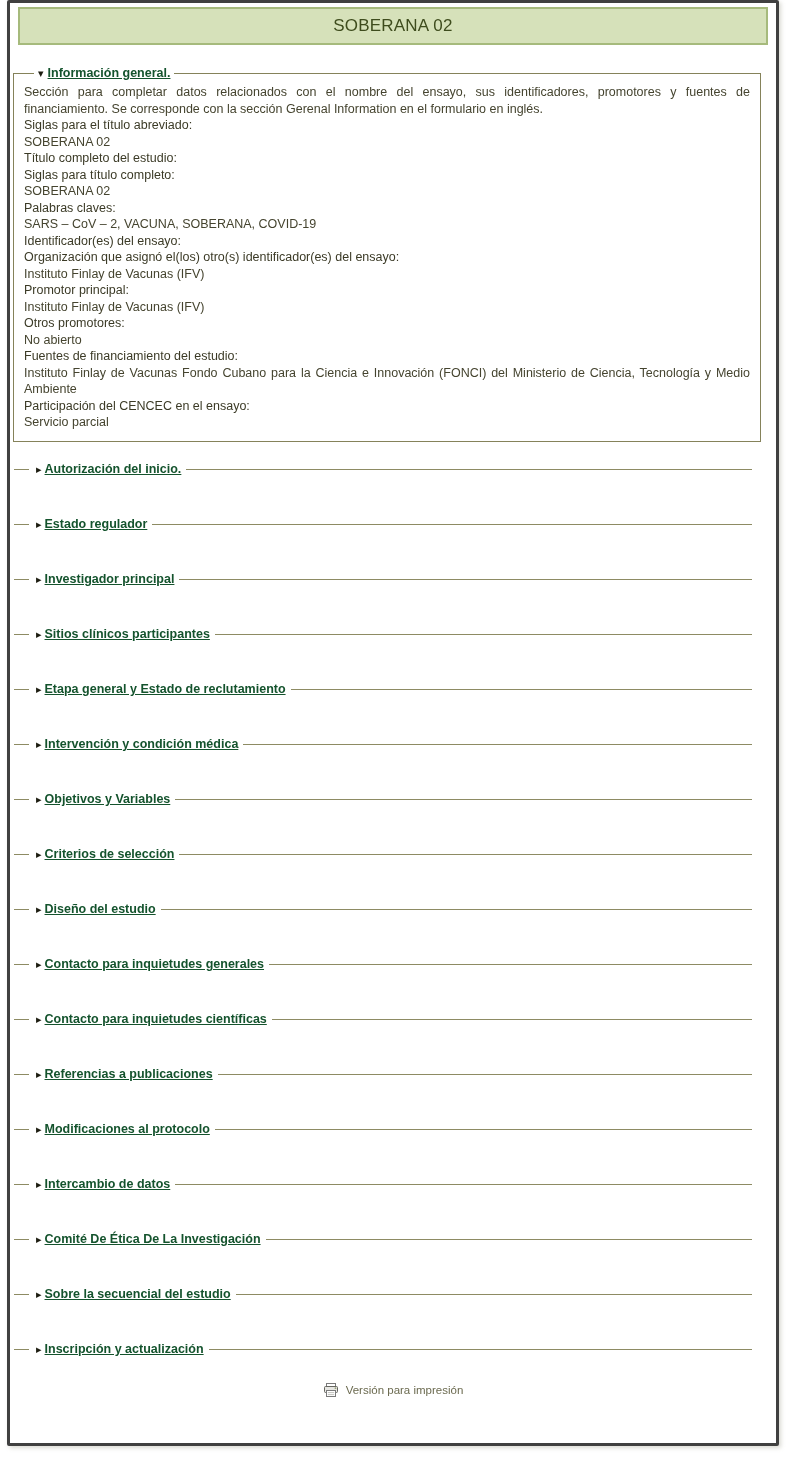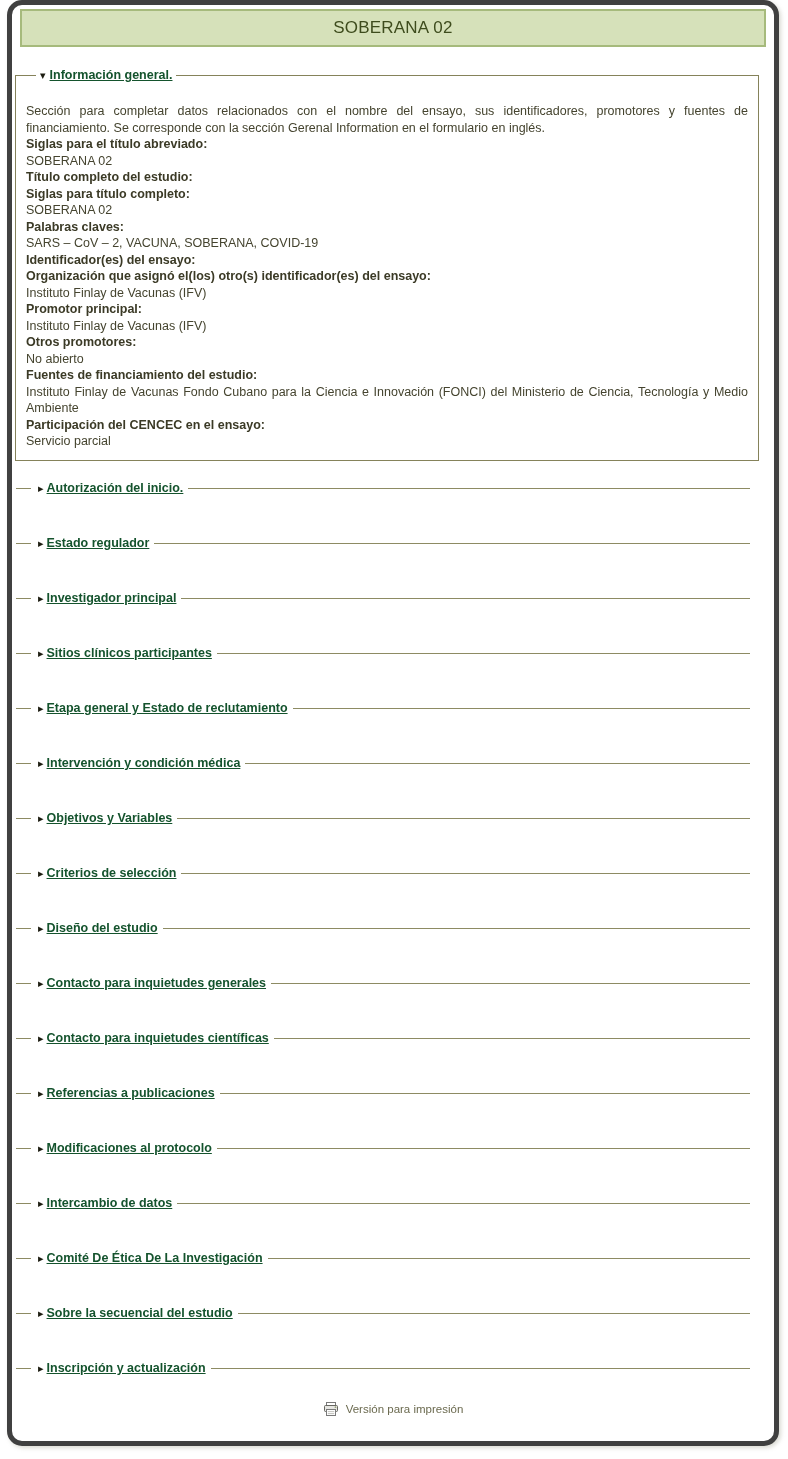--- a/index.html
+++ b/index.html
@@ -8,22 +8,22 @@
     background: #ffffff;
     font-family: "Liberation Sans", "DejaVu Sans", sans-serif;
   }
   body { width: 788px; height: 1459px; position: relative; }
 
   .page-container {
     margin-left: 7px;
     width: 772px;
     min-height: 1446px;
     background: #ffffff;
-    border: 5px solid #404040;
-    border-radius: 15px;
+    border: 3px solid #404040;
+    border-radius: 2px;
     box-shadow: 2px 2px 4px rgba(150,150,130,0.35);
     padding-bottom: 6px;
     overflow: hidden;
   }
 
   .title-bar {
     margin: 4px 8px 0 8px;
     height: 38px;
     background: #d6e1ba;
     border: 2px solid #a6ba7c;
@@ -62,24 +62,23 @@
     cursor: pointer;
     white-space: nowrap;
     font-weight: bold;
   }
 
   .gen-content {
     font-size: 12.5px;
     line-height: 16.5px;
     color: #45442f;
     text-align: justify;
-    margin-top: 17px;
   }
   .gen-content .desc { margin: 0 0 0 0; }
-  .field-label { font-weight: bold; color: #3b3a26; }
+  .field-label { font-weight: normal; color: #3b3a26; }
   .field-value { color: #45442f; }
 
   .crow {
     height: 55px;
     display: flex;
     align-items: center;
     padding-left: 4px;
     padding-right: 24px;
   }
   .crow .dash {

